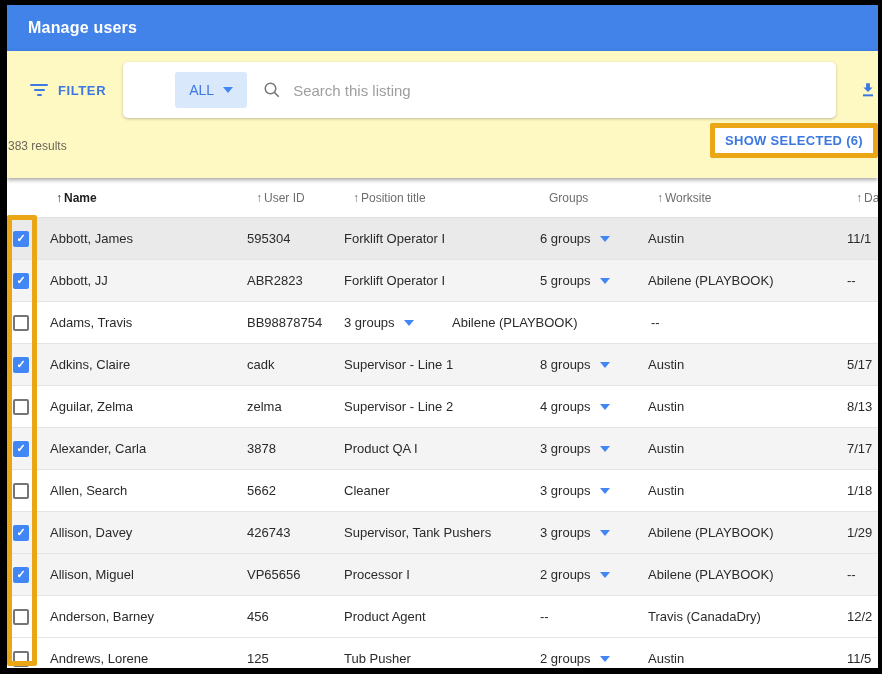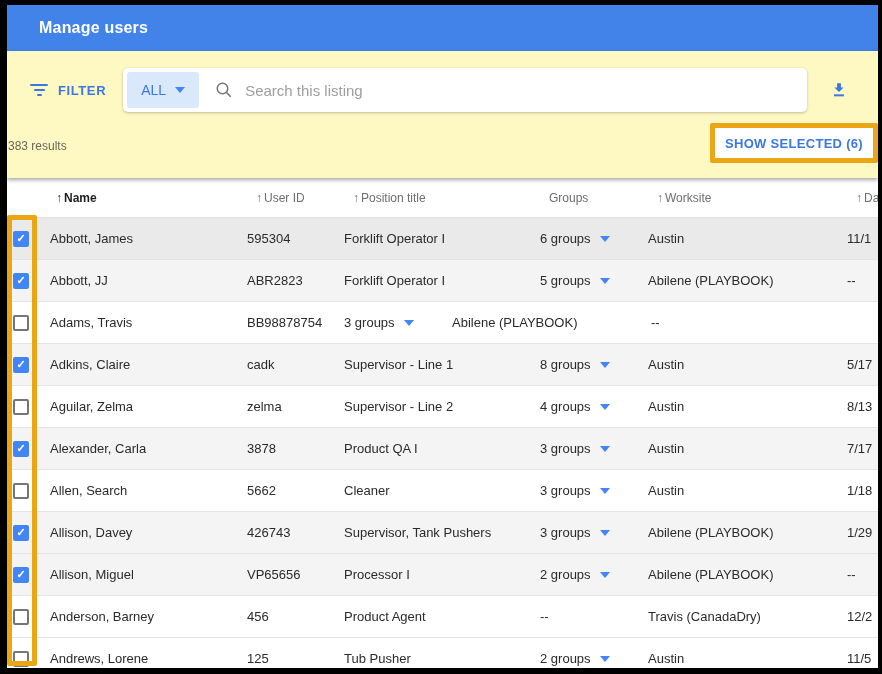--- a/index.html
+++ b/index.html
@@ -1,47 +1,47 @@
 <!DOCTYPE html>
 <html><head>
 <meta charset="utf-8">
 <style>
   * { margin:0; padding:0; }
   body { background:#1a1a1a; font-family:"Liberation Sans", sans-serif; }
   .frame { width:882px; height:674px; box-sizing:border-box; padding:5px 4px 6px 7px; background:#000; }
   .app { position:relative; width:871px; height:663px; background:#fff; overflow:hidden; }
 
   
-  .titlebar { height:46px; background:#4183e8; display:flex; align-items:center; padding-left:32px; }
+  .titlebar { height:46px; background:#4183e8; display:flex; align-items:center; padding-left:21px; }
   .titlebar h1 { font-size:16px; color:#fff; font-weight:bold; letter-spacing:0.2px; }
 
   
   .toolbar { position:relative; height:127px; background:#fef9c3; box-shadow:0 2px 4px rgba(0,0,0,0.35); z-index:2; box-sizing:border-box; }
   .toolbar-row1 { display:flex; align-items:center; padding-top:17px; padding-left:23px; height:44px; }
   .filter-btn { display:flex; align-items:center; gap:10px; background:none; border:none; cursor:pointer; color:#3c78e2; font-family:inherit; }
   .filter-icon { display:flex; flex-direction:column; align-items:center; gap:3px; width:18px; }
   .filter-icon i { display:block; height:2px; background:#3c78e2; border-radius:1px; }
   .filter-icon i:nth-child(1){ width:18px; }
   .filter-icon i:nth-child(2){ width:11px; }
   .filter-icon i:nth-child(3){ width:5px; }
   .filter-label { font-size:13px; font-weight:bold; letter-spacing:0.6px; }
 
-  .searchbox { display:flex; align-items:center; width:684px; height:44px; margin-left:17px; background:#fff; border-radius:5px; box-shadow:0 1px 3px rgba(0,0,0,0.25); }
+  .searchbox { display:flex; align-items:center; width:684px; height:56px; margin-left:17px; background:#fff; border-radius:5px; box-shadow:0 1px 3px rgba(0,0,0,0.25);padding-left:48px; }
   .scope { display:flex; align-items:center; justify-content:center; gap:9px; width:72px; height:36px; margin-left:4px; flex:none; background:#d9e8fb; border:none; border-radius:3px; color:#3c78e2; font-size:14px; font-family:inherit; cursor:pointer; }
   .caret { width:0; height:0; border-left:5px solid transparent; border-right:5px solid transparent; border-top:6px solid #4285f4; }
   .search-icon { margin-left:16px; display:flex; flex:none; }
   .searchbox input { flex:1; min-width:0; border:none; outline:none; background:transparent; margin-left:12px; margin-right:10px; font-size:15px; color:#333; font-family:inherit; }
   .searchbox input::placeholder { color:#9e9e9e; }
   .download-btn { margin-left:22px; background:none; border:none; cursor:pointer; display:flex; }
 
   .toolbar-row2 { margin-top:24px; padding-left:1px; }
   .results { font-size:12px; color:#6b6557; }
 
   .show-selected-wrap { position:absolute; top:72px; right:0; border:5px solid #eba616; border-radius:2px; }
-  .show-selected { display:block; background:#fff; border:none; height:30px; padding:0 10px; color:#3c78e2; font-size:13px; font-weight:bold; letter-spacing:0.3px; font-family:inherit; white-space:nowrap; cursor:pointer; }
+  .show-selected { display:block; background:#fff; border:none; height:25px; padding:0 10px; color:#3c78e2; font-size:13px; font-weight:bold; letter-spacing:0.3px; font-family:inherit; white-space:nowrap; cursor:pointer; }
 
   
   .table { position:relative; z-index:1; }
   .thead { display:flex; align-items:center; height:40px; background:#fff; border-bottom:1px solid #e0e0e0; box-sizing:border-box; }
   .th { display:flex; align-items:center; gap:2px; font-size:12px; color:#6e6e6e; white-space:nowrap; cursor:pointer; }
   .th.active { color:#1d1d1d; font-weight:bold; }
   .arrow { font-size:12px; }
 
   .tr { display:flex; align-items:center; height:42px; border-bottom:1px solid #e4e4e4; box-sizing:border-box; background:#fff; cursor:pointer; }
   .tr.shade-dark { background:#eaeaea; }

